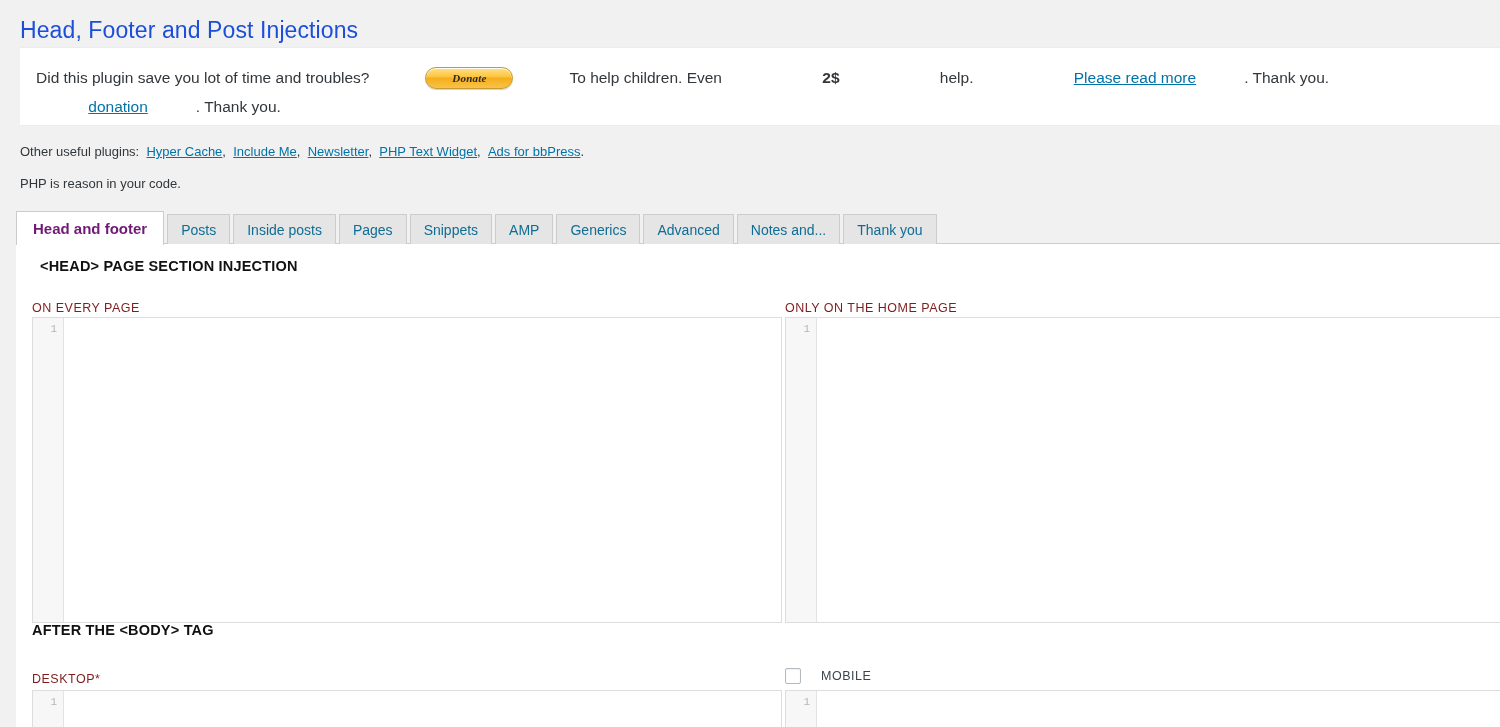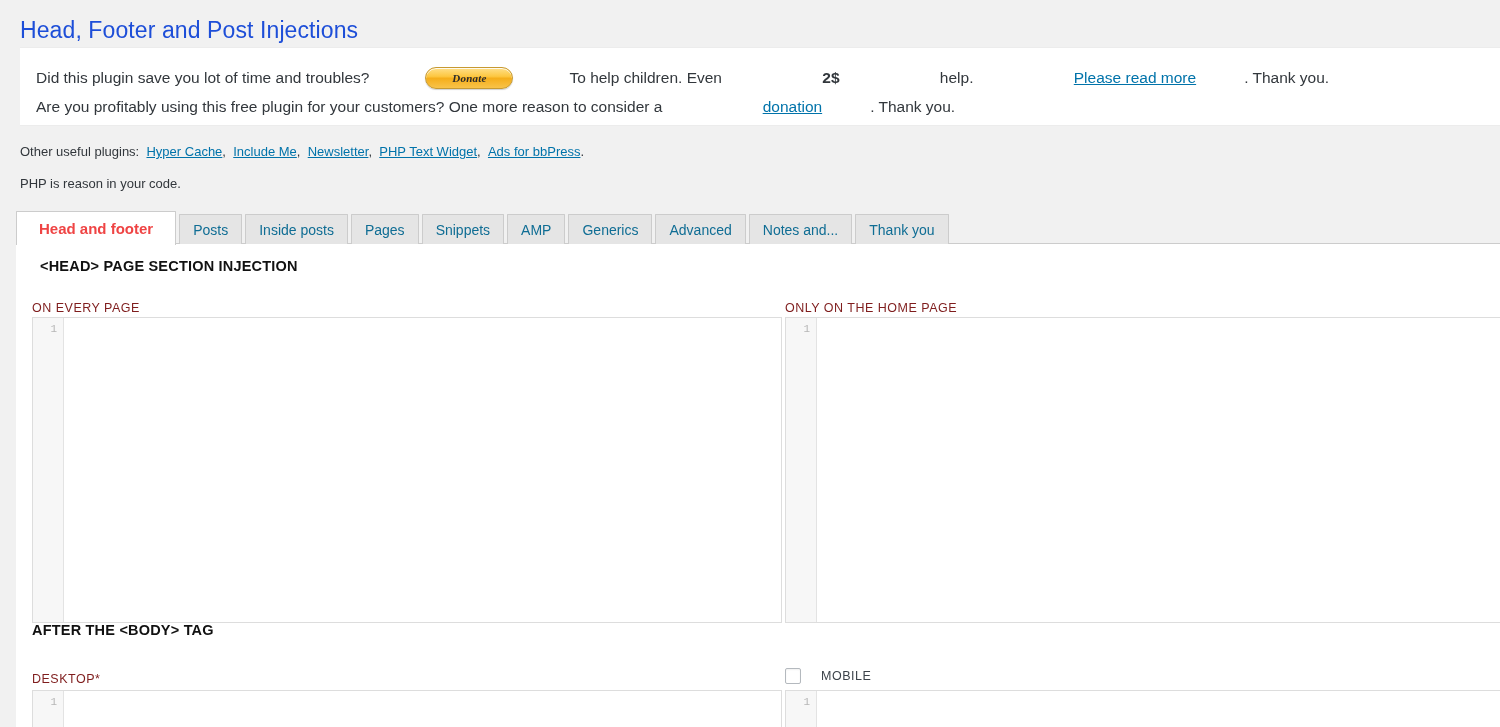--- a/index.html
+++ b/index.html
@@ -131,24 +131,24 @@
     font-size: 14px;
     line-height: 1;
     cursor: pointer;
     white-space: nowrap;
     border-radius: 1px 1px 0 0;
   }
   .tab.active {
     height: 34px;
     background: #ffffff;
     border-color: #ccc;
-    color: #ef4444;
+    color: #701a75;
     font-weight: 700;
     font-size: 15px;
-    padding: 0 22px;
+    padding: 0 16px;
     margin-bottom: -1px;
     z-index: 4;
   }
 
   
   .content-panel {
     position: absolute;
     left: 16px;
     top: 243px;
     right: 0;
@@ -273,21 +273,20 @@
       <span class="txt">&nbsp;</span>
       <span class="txt bold">2$</span>
       <span class="txt">&nbsp;</span>
       <span class="txt">help.</span>
       <span class="txt">&nbsp;</span>
       <a class="link">Please read more</a>
       <span class="txt">. Thank you.</span>
     </div>
 
     <div class="notice-line second">
-      <span class="txt">Are you profitably using this free plugin for your customers? One more reason to consider a</span>
       <span class="txt">&nbsp;</span>
       <a class="link">donation</a>
       <span class="txt">. Thank you.</span>
     </div>
 
   </div>
 
   <div class="info-line info-plugins">
     <span>Other useful plugins:</span>
     <span>&nbsp;</span><a class="link">Hyper Cache</a><span>,</span>

